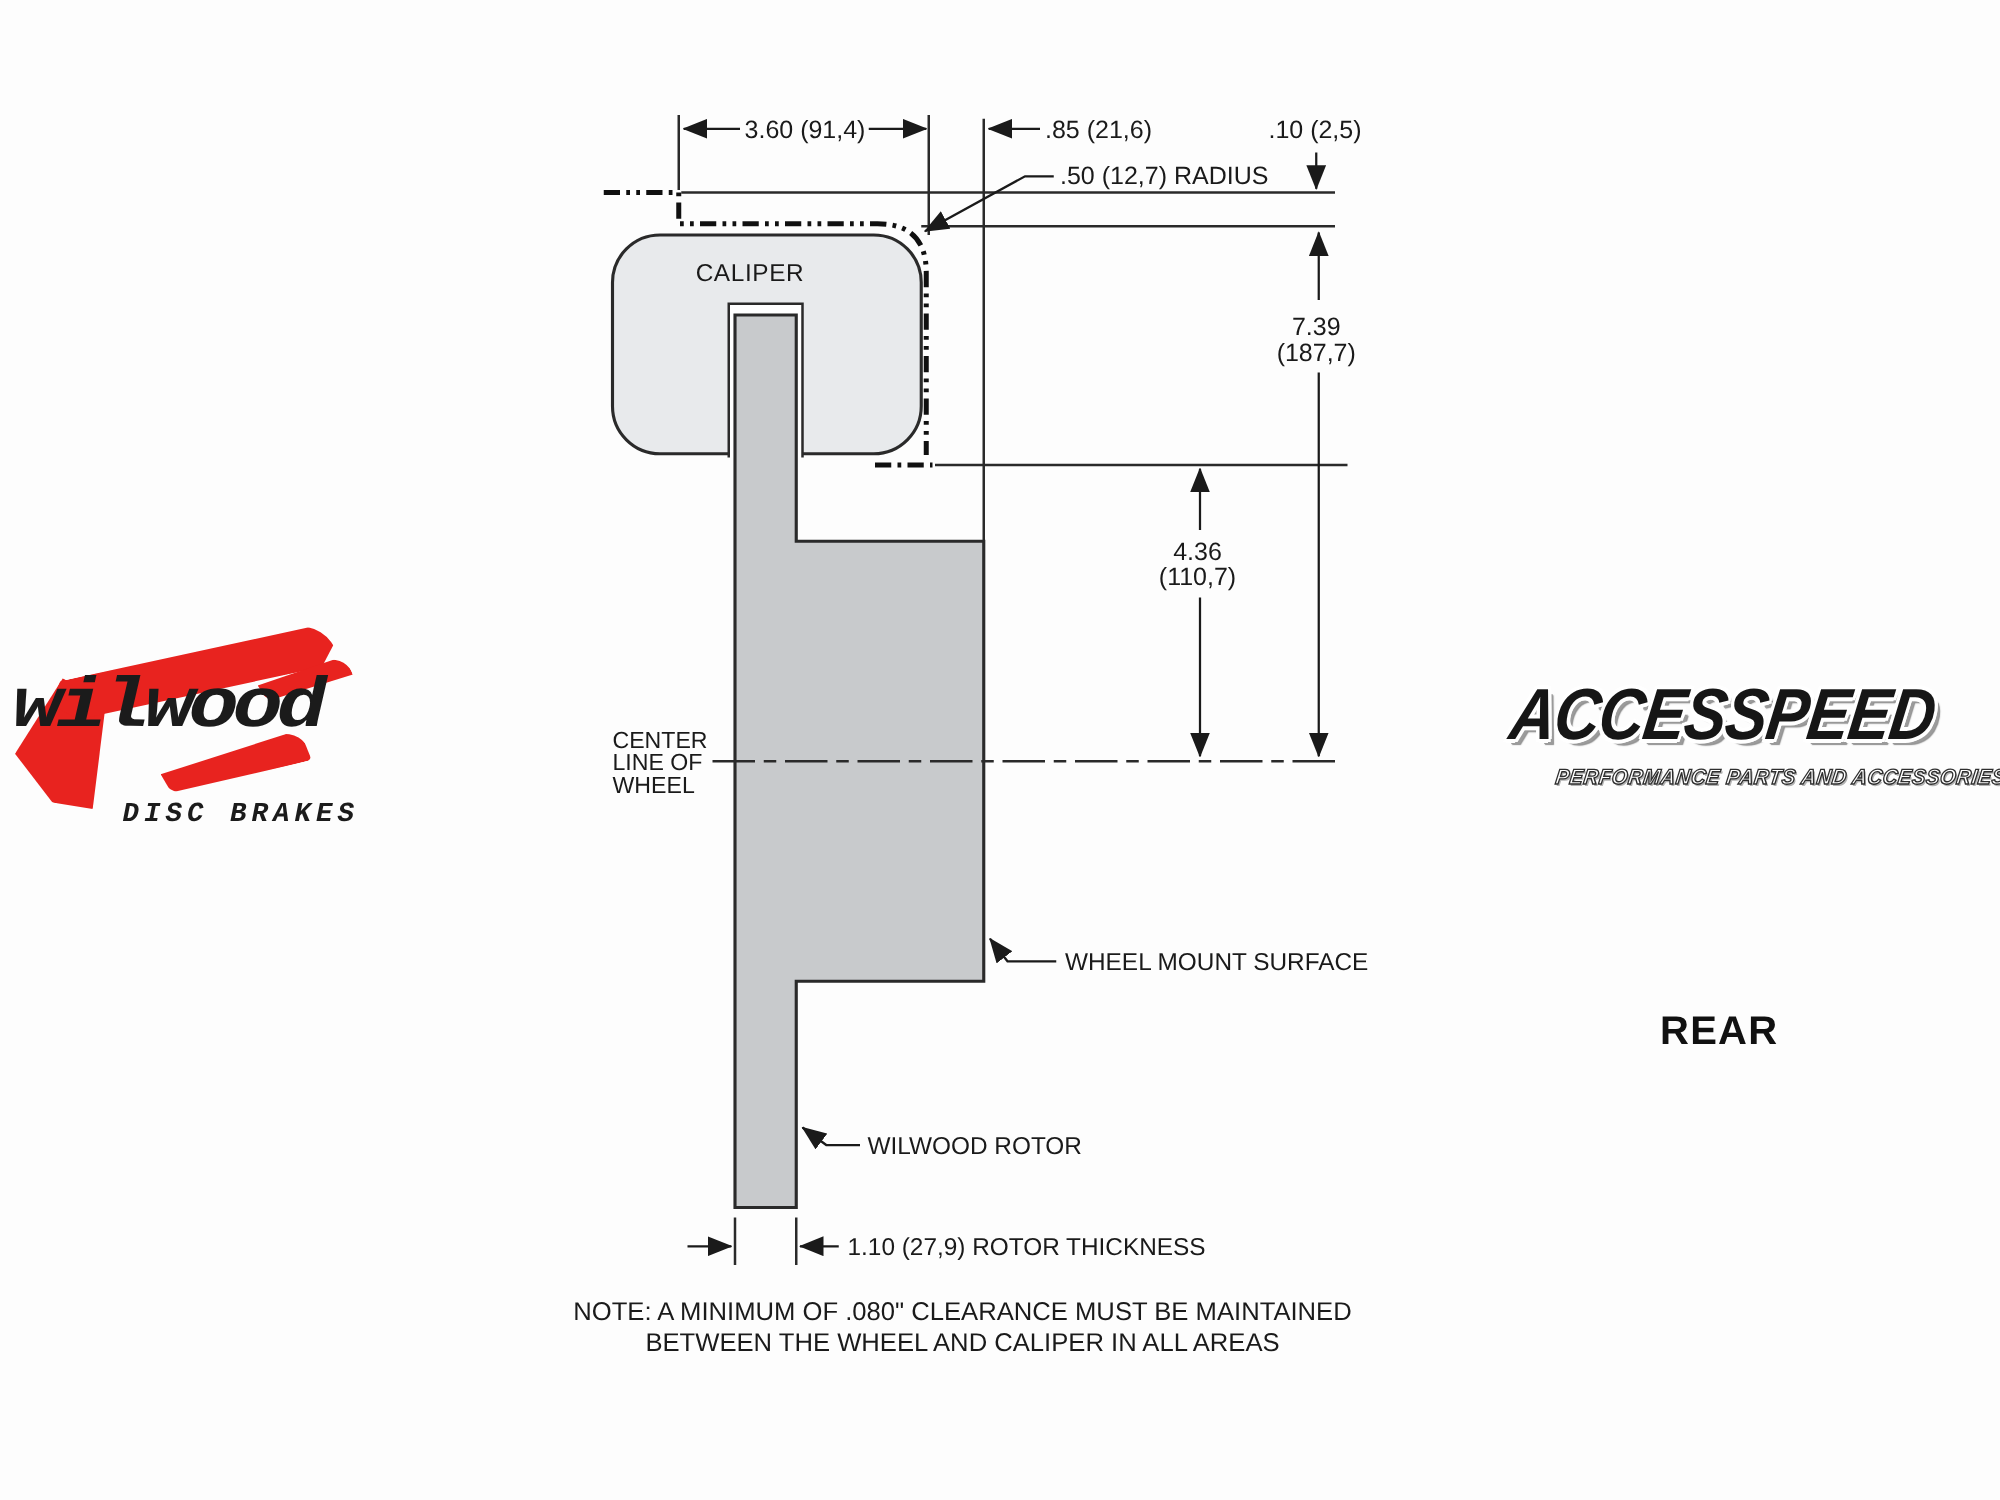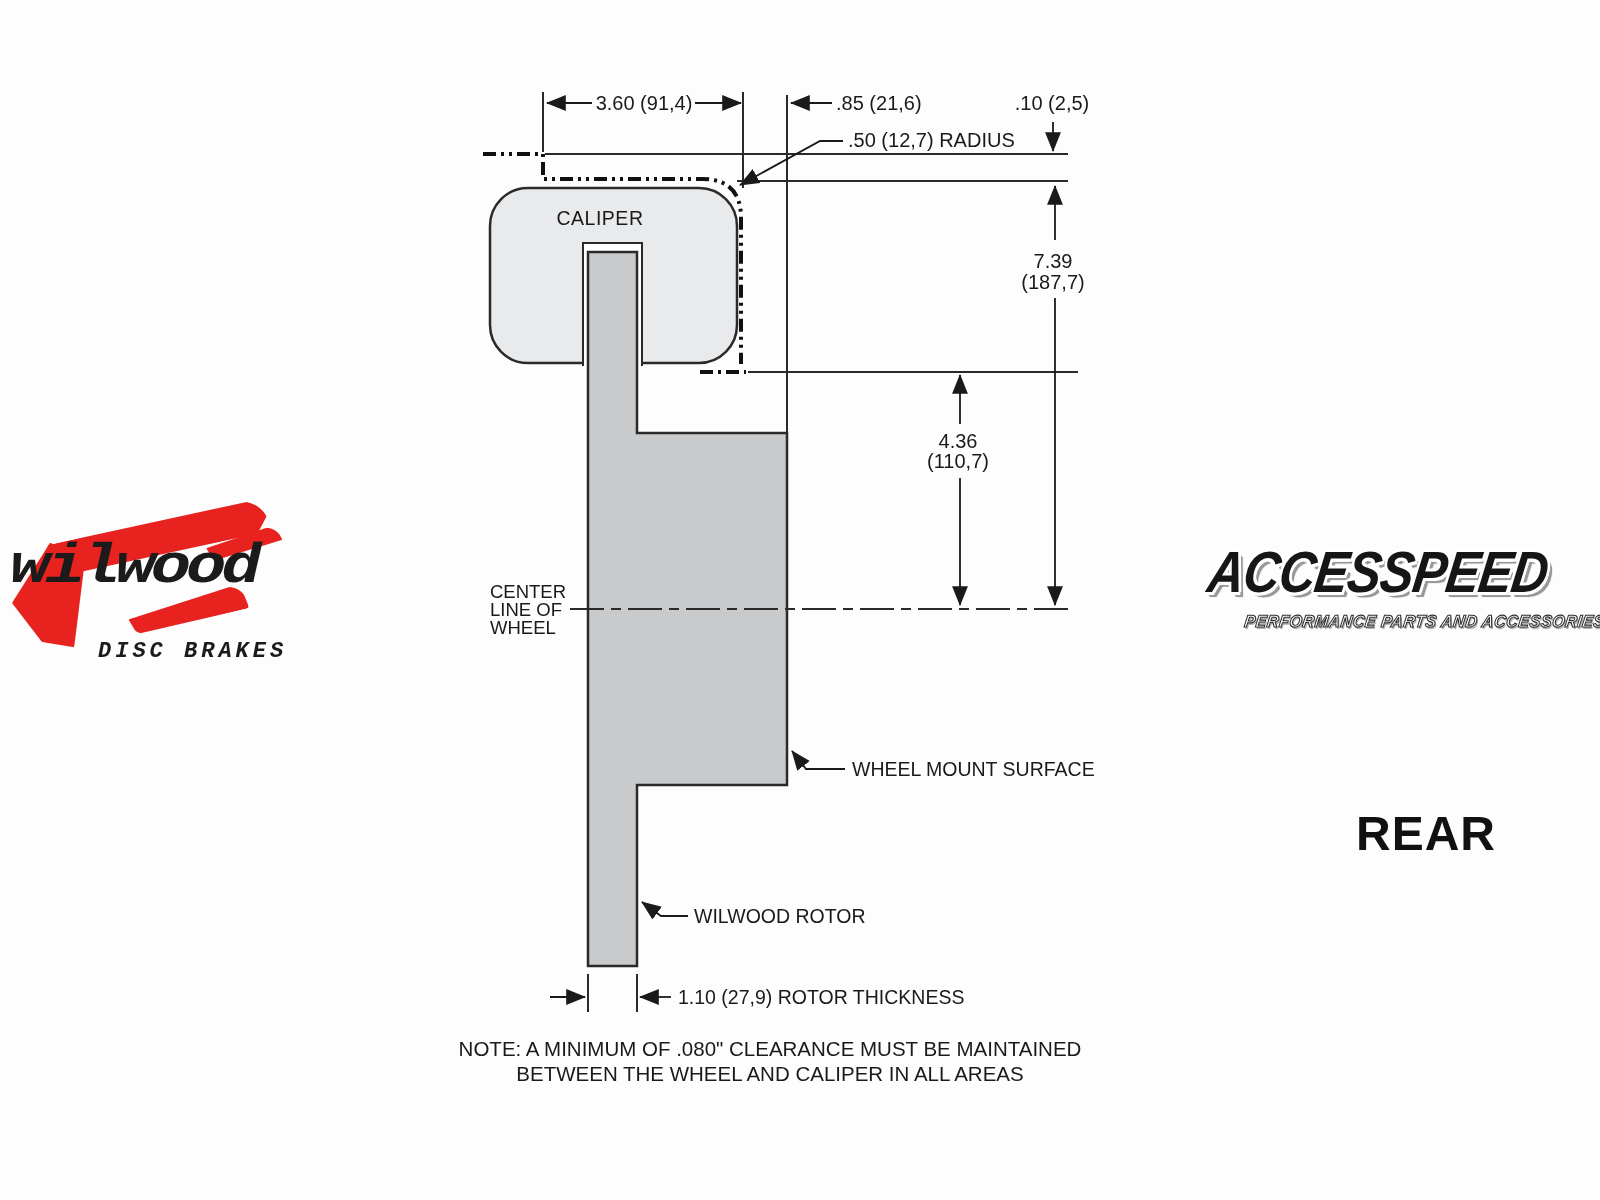--- a/index.html
+++ b/index.html
@@ -32,21 +32,21 @@
   .ap-main{font-size:58px;font-weight:800;font-style:italic;letter-spacing:-1px;color:#161616;
     transform:scaleX(.87) skewX(-9deg);transform-origin:left bottom;white-space:nowrap;
     text-shadow:-2.5px -2.5px 0 #fff,2.5px -2.5px 0 #fff,-2.5px 2.5px 0 #fff,2.5px 2.5px 0 #fff,
       -3px 0 0 #fff,3px 0 0 #fff,0 -3px 0 #fff,0 3px 0 #fff,5px 4px 0 #9b9b9b,6px 5px 1px #8d8d8d;}
   .ap-tag{margin-top:7px;padding-left:44px;font-size:17px;font-weight:800;font-style:italic;
     letter-spacing:.5px;color:#ffffff;-webkit-text-stroke:1.1px #2e2e2e;
     text-shadow:1.5px 1.5px 0 #b3b3b3;transform:scaleX(.95) skewX(-8deg);
     transform-origin:left top;white-space:nowrap;}
 
   
-  .rear{position:absolute;left:1356px;top:806px;font-size:48px;font-weight:bold;
+  .rear{position:absolute;left:1328px;top:806px;font-size:32px;font-weight:bold;
     letter-spacing:1px;color:#111;}
 </style>
 </head>
 <body>
 
 <div class="canvas">
 
   <svg width="1600" height="1200" viewBox="0 0 1600 1200">
     <defs>
       <marker id="arr" viewBox="0 0 10 8" refX="9.5" refY="4" markerWidth="11" markerHeight="9" orient="auto">

